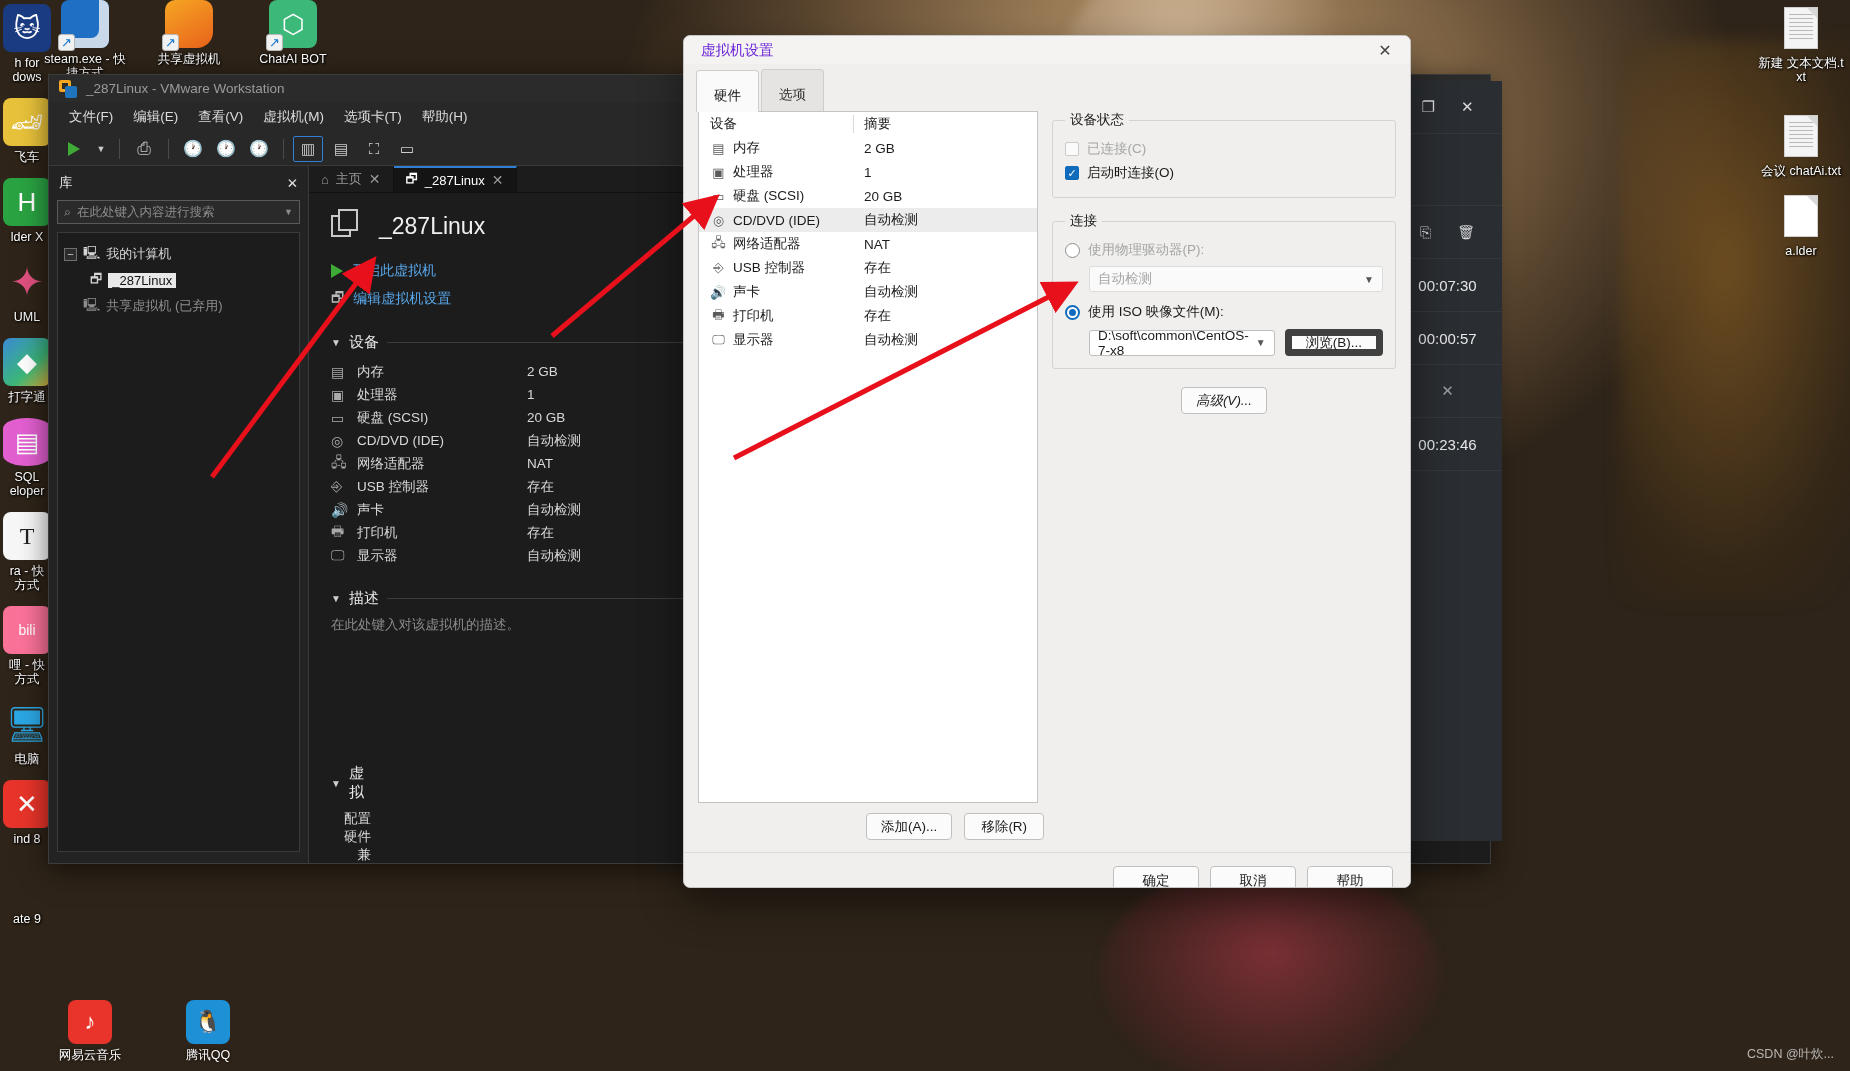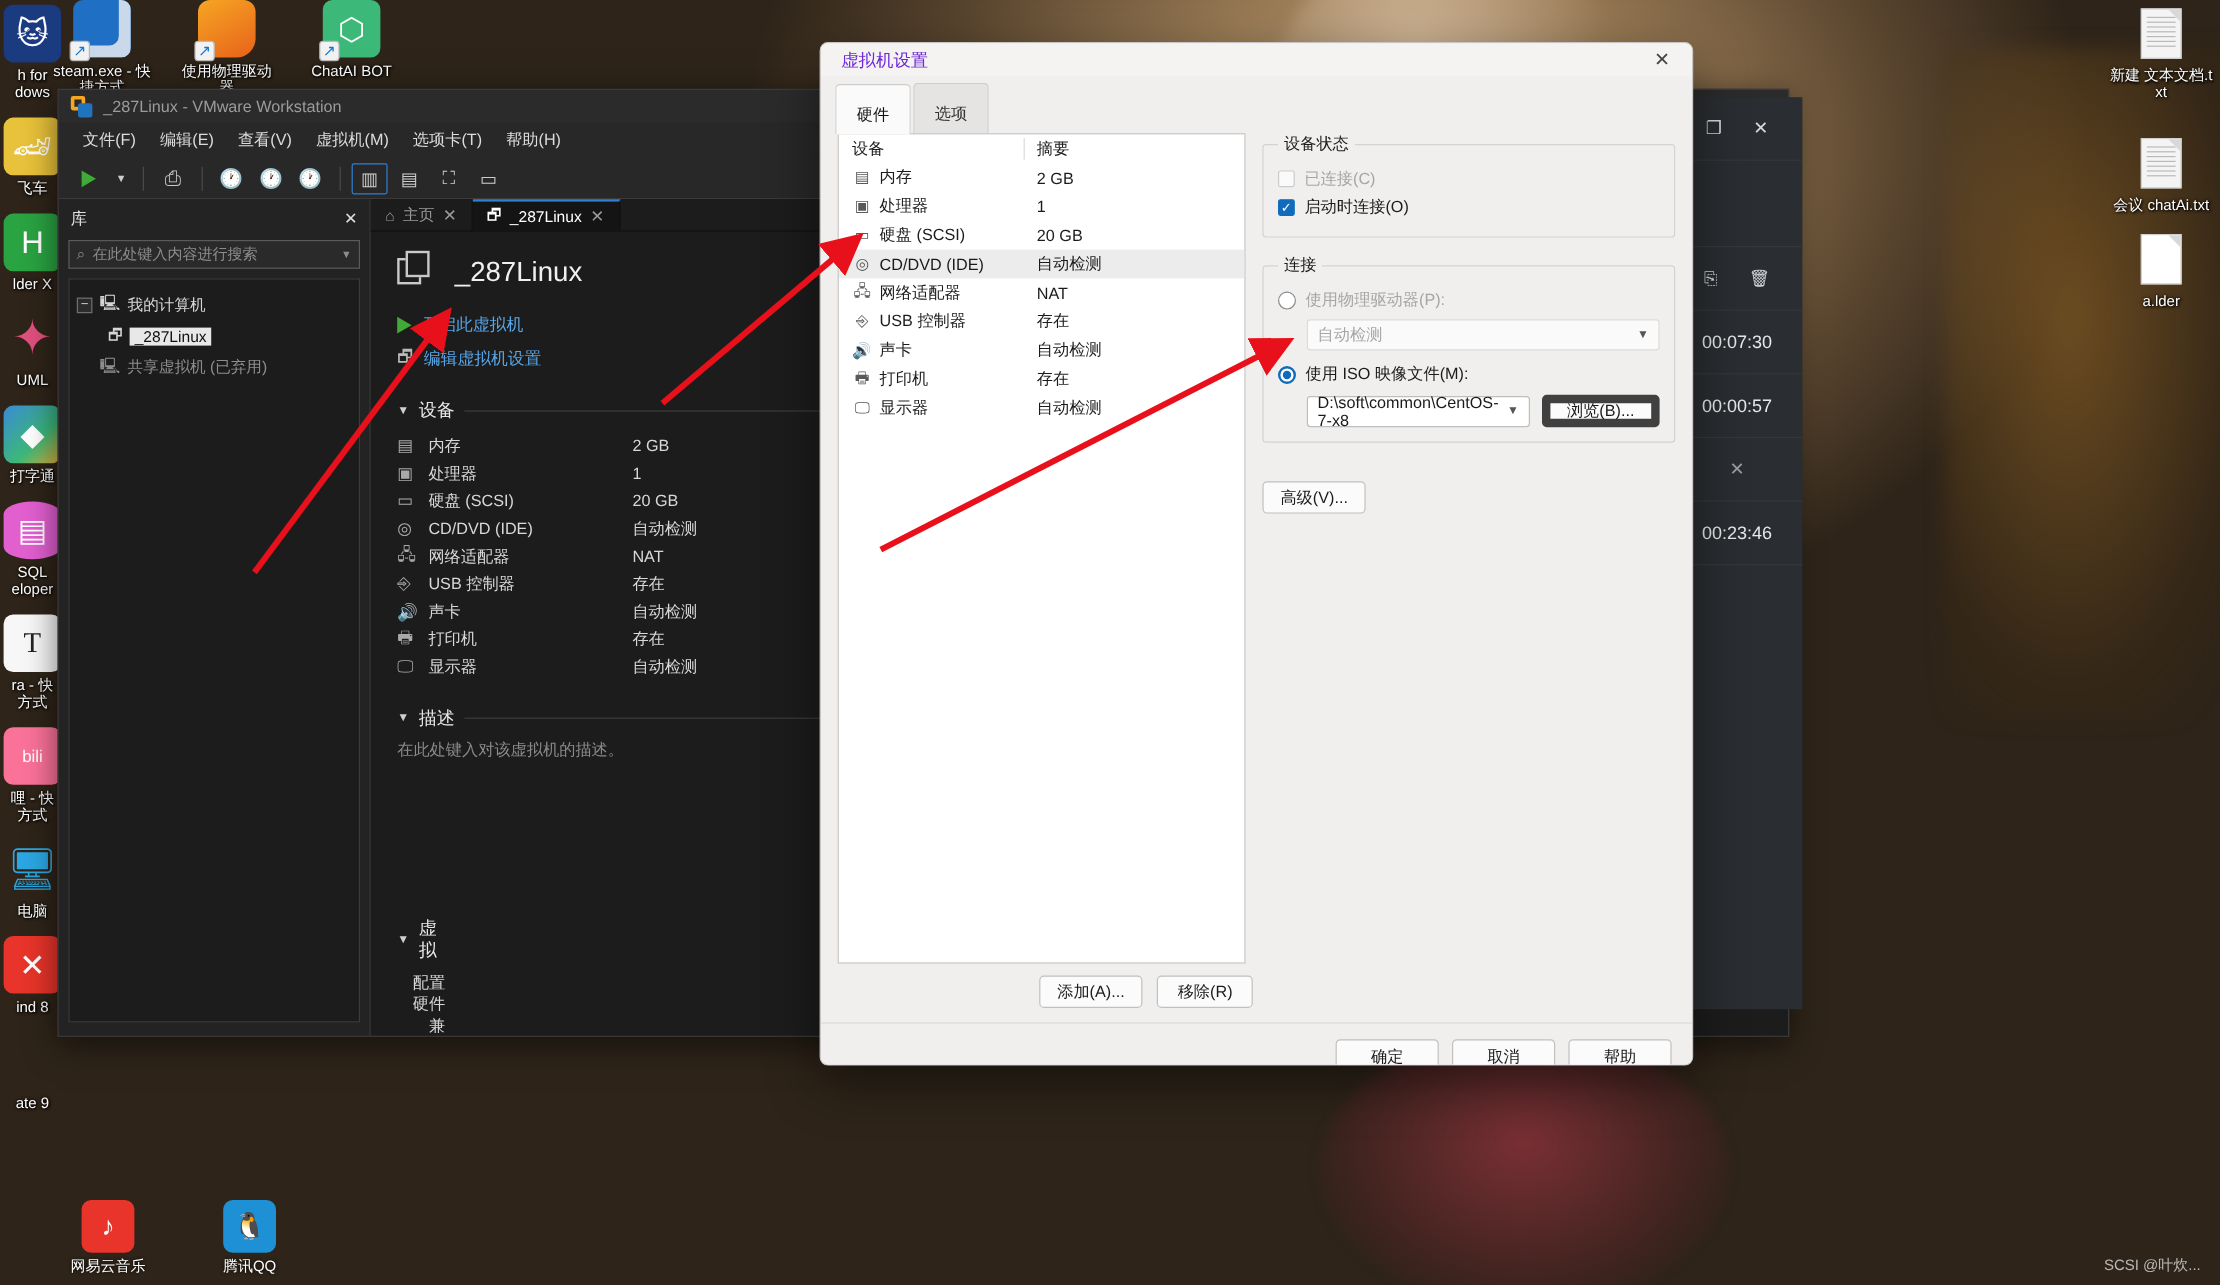--- a/index.html
+++ b/index.html
@@ -250,21 +250,21 @@
   .combo .cv { color: #555; font-size: 10px; }
   .iso-row { display: flex; gap: 10px; margin: 5px 0 0 24px; align-items: center; }
   .iso-row .combo { margin: 0; flex: 1; }
   .btn {
     height: 27px; min-width: 80px; padding: 0 14px;
     background: #fbfbfb; border: 1px solid #c2c0be; border-radius: 4px;
     font-size: 13.5px; color: #1b1b1b;
     display: flex; align-items: center; justify-content: center;
   }
   .btn.primary { border: 7px solid #404040; }
-  #adv-wrap { display: flex; justify-content: flex-start; margin-top: 32px; }
+  #adv-wrap { display: flex; justify-content: center; margin-top: 18px; font-style: italic; }
   #dlg-addrem { display: flex; gap: 12px; padding: 10px 0 12px 182px; }
   #dlg-foot {
     border-top: 1px solid #dcdad8; background: #f0efee;
     display: flex; justify-content: flex-end; gap: 11px;
     padding: 13px 17px 14px;
   }
   #dlg-foot .btn { min-width: 86px; height: 29px; }
 
   
   #rdock {
@@ -322,21 +322,21 @@
     <div class="desk-ico">
       <div class="glyph" style="background:#1f6fc4; box-shadow:inset -10px -10px 0 #c9d9ea;">
         <span class="shortcut-badge">↗</span>
       </div>
       <div class="lbl">steam.exe - 快捷方式</div>
     </div>
     <div class="desk-ico">
       <div class="glyph" style="background:linear-gradient(150deg,#f6a623,#e8621b); border-radius:10px 10px 16px 16px;">
         <span class="shortcut-badge">↗</span>
       </div>
-      <div class="lbl">使用物理驱动器</div>
+      <div class="lbl">共享虚拟机</div>
     </div>
     <div class="desk-ico">
       <div class="glyph" style="background:#3cb878;">⬡
         <span class="shortcut-badge">↗</span>
       </div>
       <div class="lbl">ChatAI BOT</div>
     </div>
   </div>
 </div>
 
@@ -800,13 +800,13 @@
   <defs>
     <marker id="ah" markerWidth="7" markerHeight="7" refX="5.5" refY="3.5" orient="auto">
       <polygon points="0 0, 7 3.5, 0 7" fill="#e8111b"></polygon>
     </marker>
   </defs>
   <line x1="212" y1="477" x2="372" y2="262" stroke="#e8111b" stroke-width="5" marker-end="url(#ah)"></line>
   <line x1="552" y1="336" x2="714" y2="199" stroke="#e8111b" stroke-width="5" marker-end="url(#ah)"></line>
   <line x1="734" y1="458" x2="1072" y2="285" stroke="#e8111b" stroke-width="5" marker-end="url(#ah)"></line>
 </svg>
 
-<div id="watermark">SCSI @叶炊...</div>
+<div id="watermark">CSDN @叶炊...</div>
 
 </body></html>

